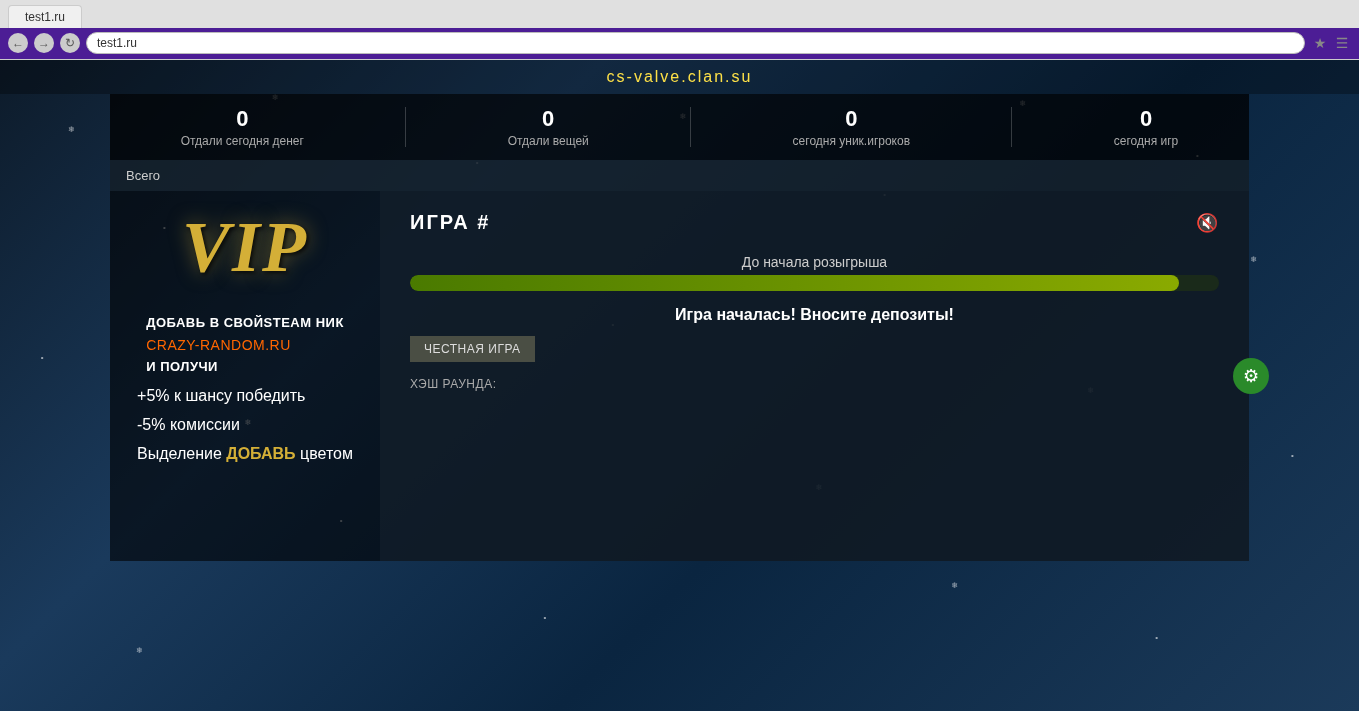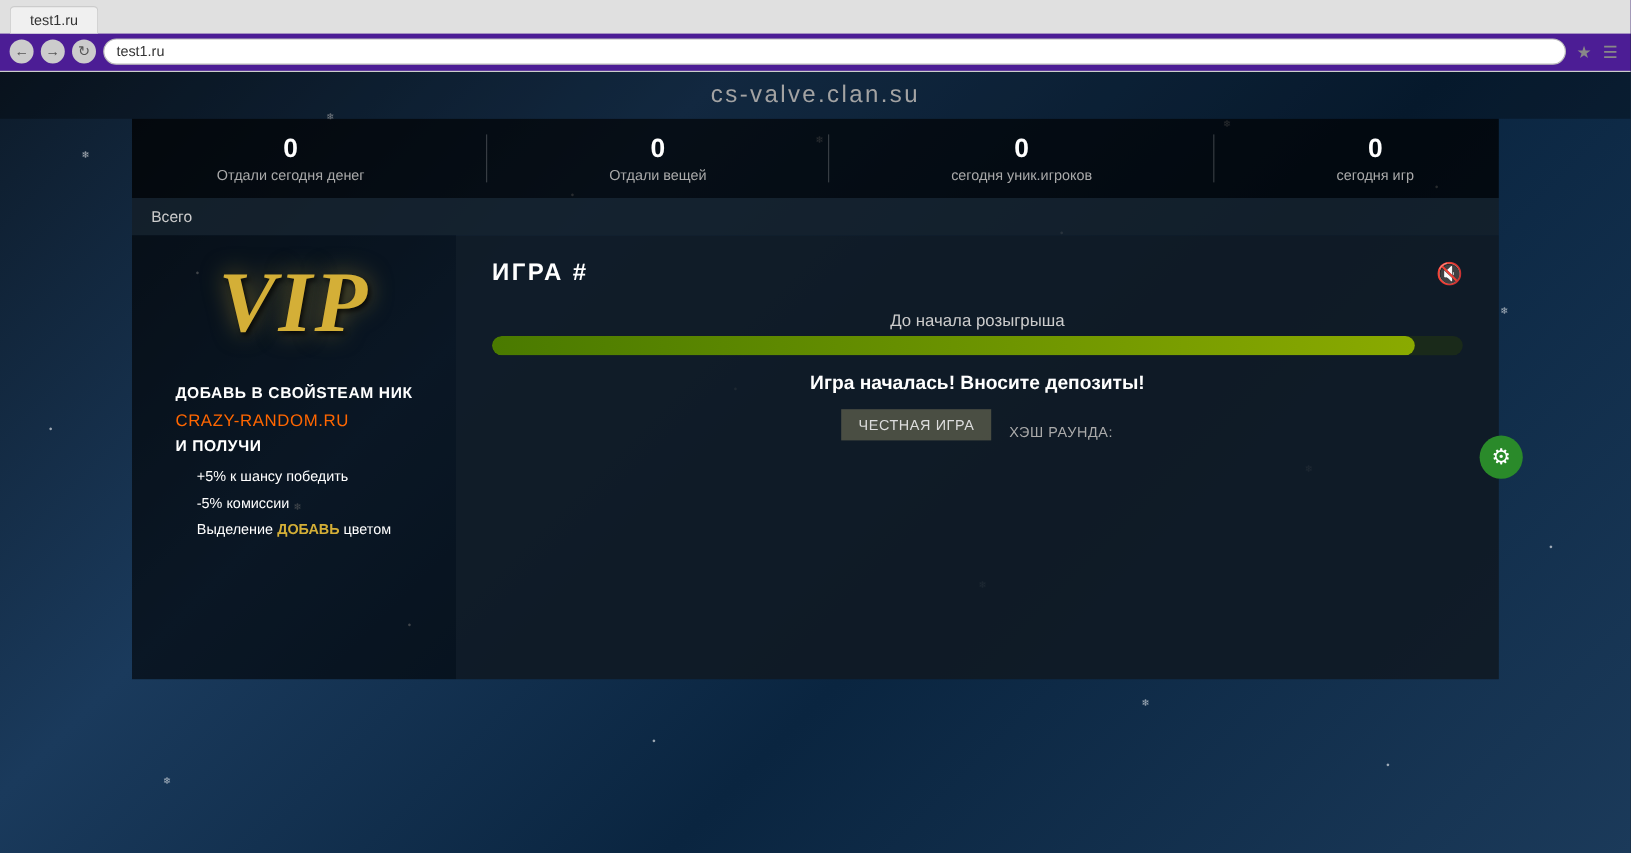--- a/index.html
+++ b/index.html
@@ -177,22 +177,22 @@
       font-size: 10px;
       color: #333;
     }
 
     
     .site-title-bar {
       position: relative;
       z-index: 10;
       text-align: center;
       padding: 8px 0;
-      color: #a3a3a3;
-      font-size: 20px;
+      color: #fde047;
+      font-size: 16px;
       letter-spacing: 2px;
       background: rgba(0,0,0,0.3);
     }
 
     
     .stats-bar {
       position: relative;
       z-index: 10;
       background: rgba(0,0,0,0.75);
       display: flex;
@@ -274,21 +274,21 @@
       text-transform: uppercase;
       letter-spacing: 0.5px;
     }
     .vip-site-name {
       color: #ff6600;
       font-size: 14px;
       font-weight: normal;
     }
     .vip-bonus {
       color: #ffffff;
-      font-size: 12px;
+      font-size: 16px;
       margin-top: 5px;
       line-height: 1.8;
     }
     .vip-gold {
       color: #d4af37;
       font-weight: bold;
     }
 
     
     .game-panel {
@@ -378,23 +378,24 @@
     }
     .game-started-msg {
       color: #ffffff;
       font-size: 16px;
       font-weight: bold;
       text-align: center;
       margin-bottom: 12px;
     }
     .game-footer {
       display: flex;
-      align-items: flex-end;
+      align-items: flex-start;
       gap: 15px;
       justify-content: center;
+      flex-direction: column;
     }
     .honest-btn {
       background: rgba(100,100,80,0.7);
       border: none;
       color: #dddddd;
       padding: 6px 14px;
       font-size: 12px;
       cursor: pointer;
       letter-spacing: 0.5px;
     }

